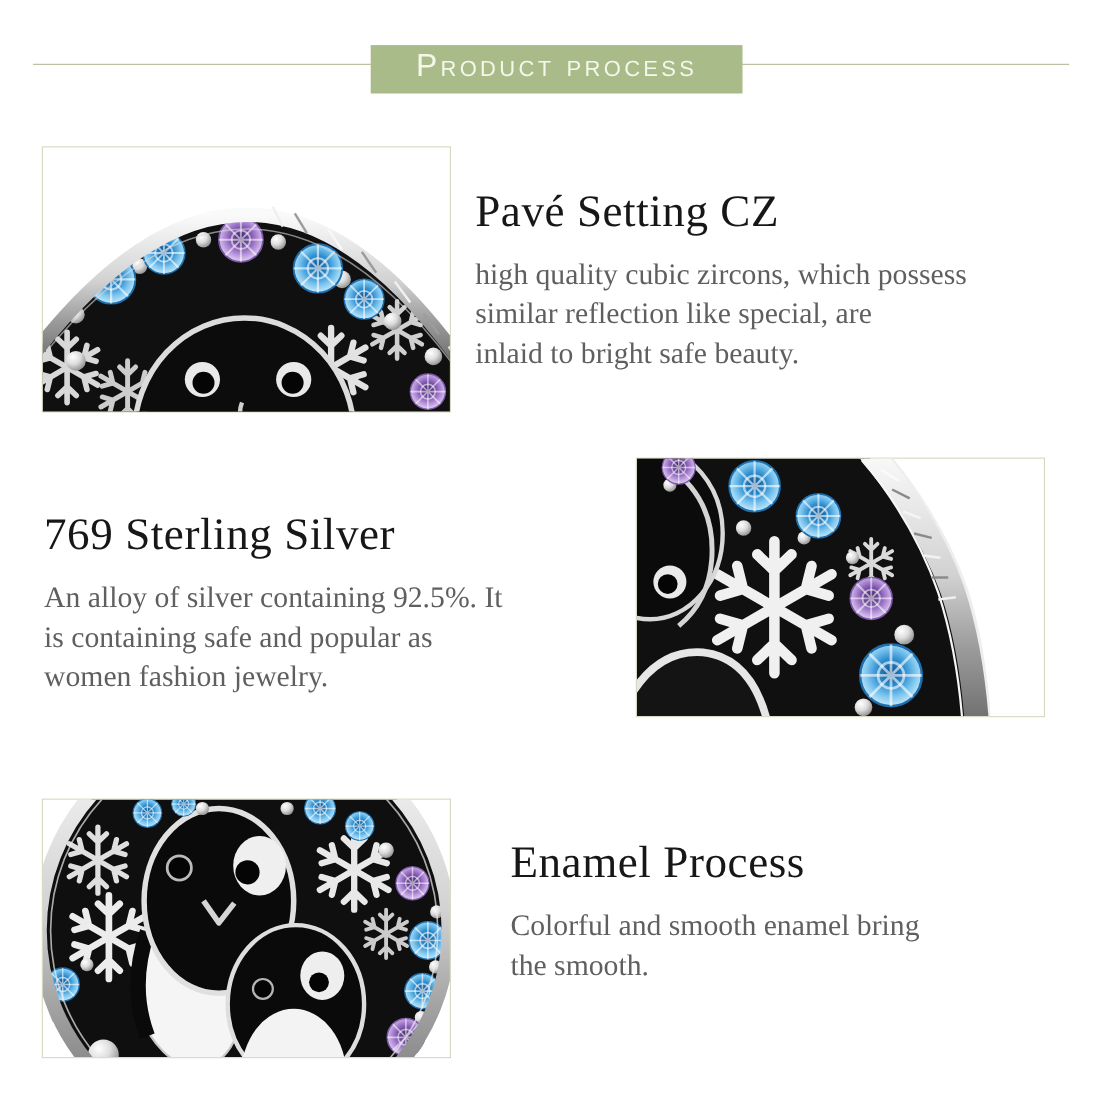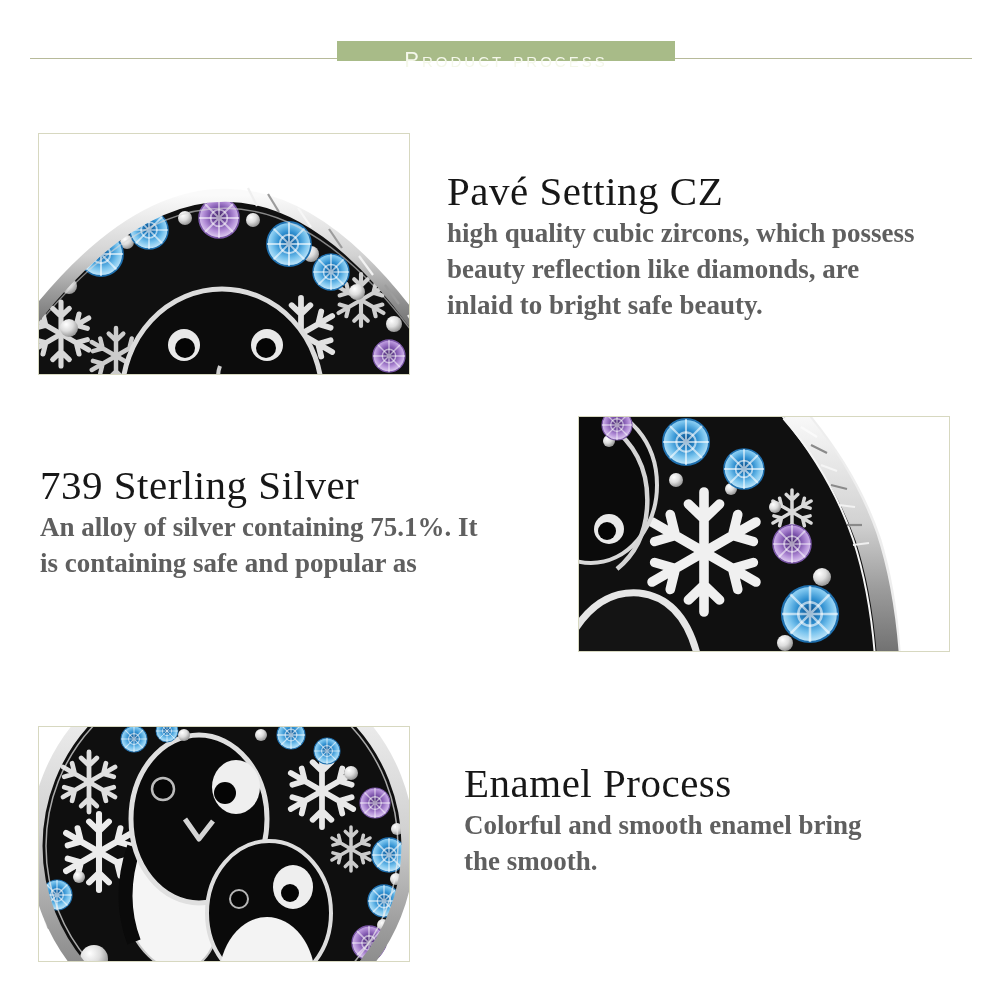--- a/index.html
+++ b/index.html
@@ -6,46 +6,46 @@
   .page{
     position:relative;width:1001px;height:1001px;background:#ffffff;
     overflow:hidden;font-family:"Liberation Serif",serif;
   }
   
   .header-line{
     position:absolute;left:30px;top:58px;width:942px;height:1px;
     background:#b7ba9a;
   }
   .header-box{
-    position:absolute;left:337px;top:41px;width:338px;height:20px;
+    position:absolute;left:337px;top:41px;width:338px;height:44px;
     background:#a8bb88;color:#f4f7ea;
     font-family:"Liberation Sans",sans-serif;
-    font-variant:small-caps;font-size:22px;letter-spacing:3px;
+    font-variant:small-caps;font-size:29px;letter-spacing:3px;
     line-height:38px;text-align:center;
   }
   
   .photo{
     position:absolute;border:1px solid #d7d8c0;background:#ffffff;
     line-height:0;
   }
   .photo svg{display:block;}
   #photo1{left:38px;top:133px;width:370px;height:240px;}
   #photo2{left:578px;top:416px;width:370px;height:234px;}
   #photo3{left:38px;top:726px;width:370px;height:234px;}
   
   .sect{position:absolute;width:540px;}
   .sect h2{
     margin:0;font-weight:normal;color:#171717;
     font-size:41px;line-height:47px;letter-spacing:0.5px;
   }
-  .sect .body{margin-top:0;font-weight:bold;}
+  .sect .body{margin-top:16px;}
   .sect .body div{
     font-size:27px;line-height:36px;color:#5f5f5f;white-space:nowrap;
   }
-  #sect1{left:447px;top:168px;}
+  #sect1{left:432px;top:168px;}
   #sect2{left:40px;top:462px;}
   #sect3{left:464px;top:760px;}
 </style>
 </head>
 <body>
 
 <div class="page">
 
   <svg width="0" height="0" style="position:absolute" aria-hidden="true">
     <defs>
@@ -258,30 +258,31 @@
       </g>
       <circle cx="183" cy="119" r="186" fill="none" stroke="url(#rimGrad)" stroke-width="13"></circle>
       <circle cx="183" cy="119" r="176" fill="none" stroke="#ededed" stroke-width="1.5" opacity="0.7"></circle>
     </svg>
   </div>
 
   <div class="sect" id="sect1">
     <h2>Pavé Setting CZ</h2>
     <div class="body">
       <div>high quality cubic zircons, which possess</div>
-      <div>beauty reflection like diamonds, are</div>
+      <div>similar reflection like special, are</div>
       <div>inlaid to bright safe beauty.</div>
     </div>
   </div>
 
   <div class="sect" id="sect2">
-    <h2>739 Sterling Silver</h2>
+    <h2>769 Sterling Silver</h2>
     <div class="body">
-      <div>An alloy of silver containing 75.1%. It</div>
+      <div>An alloy of silver containing 92.5%. It</div>
       <div>is containing safe and popular as</div>
+      <div>women fashion jewelry.</div>
     </div>
   </div>
 
   <div class="sect" id="sect3">
     <h2>Enamel Process</h2>
     <div class="body">
       <div>Colorful and smooth enamel bring</div>
       <div>the smooth.</div>
     </div>
   </div>

